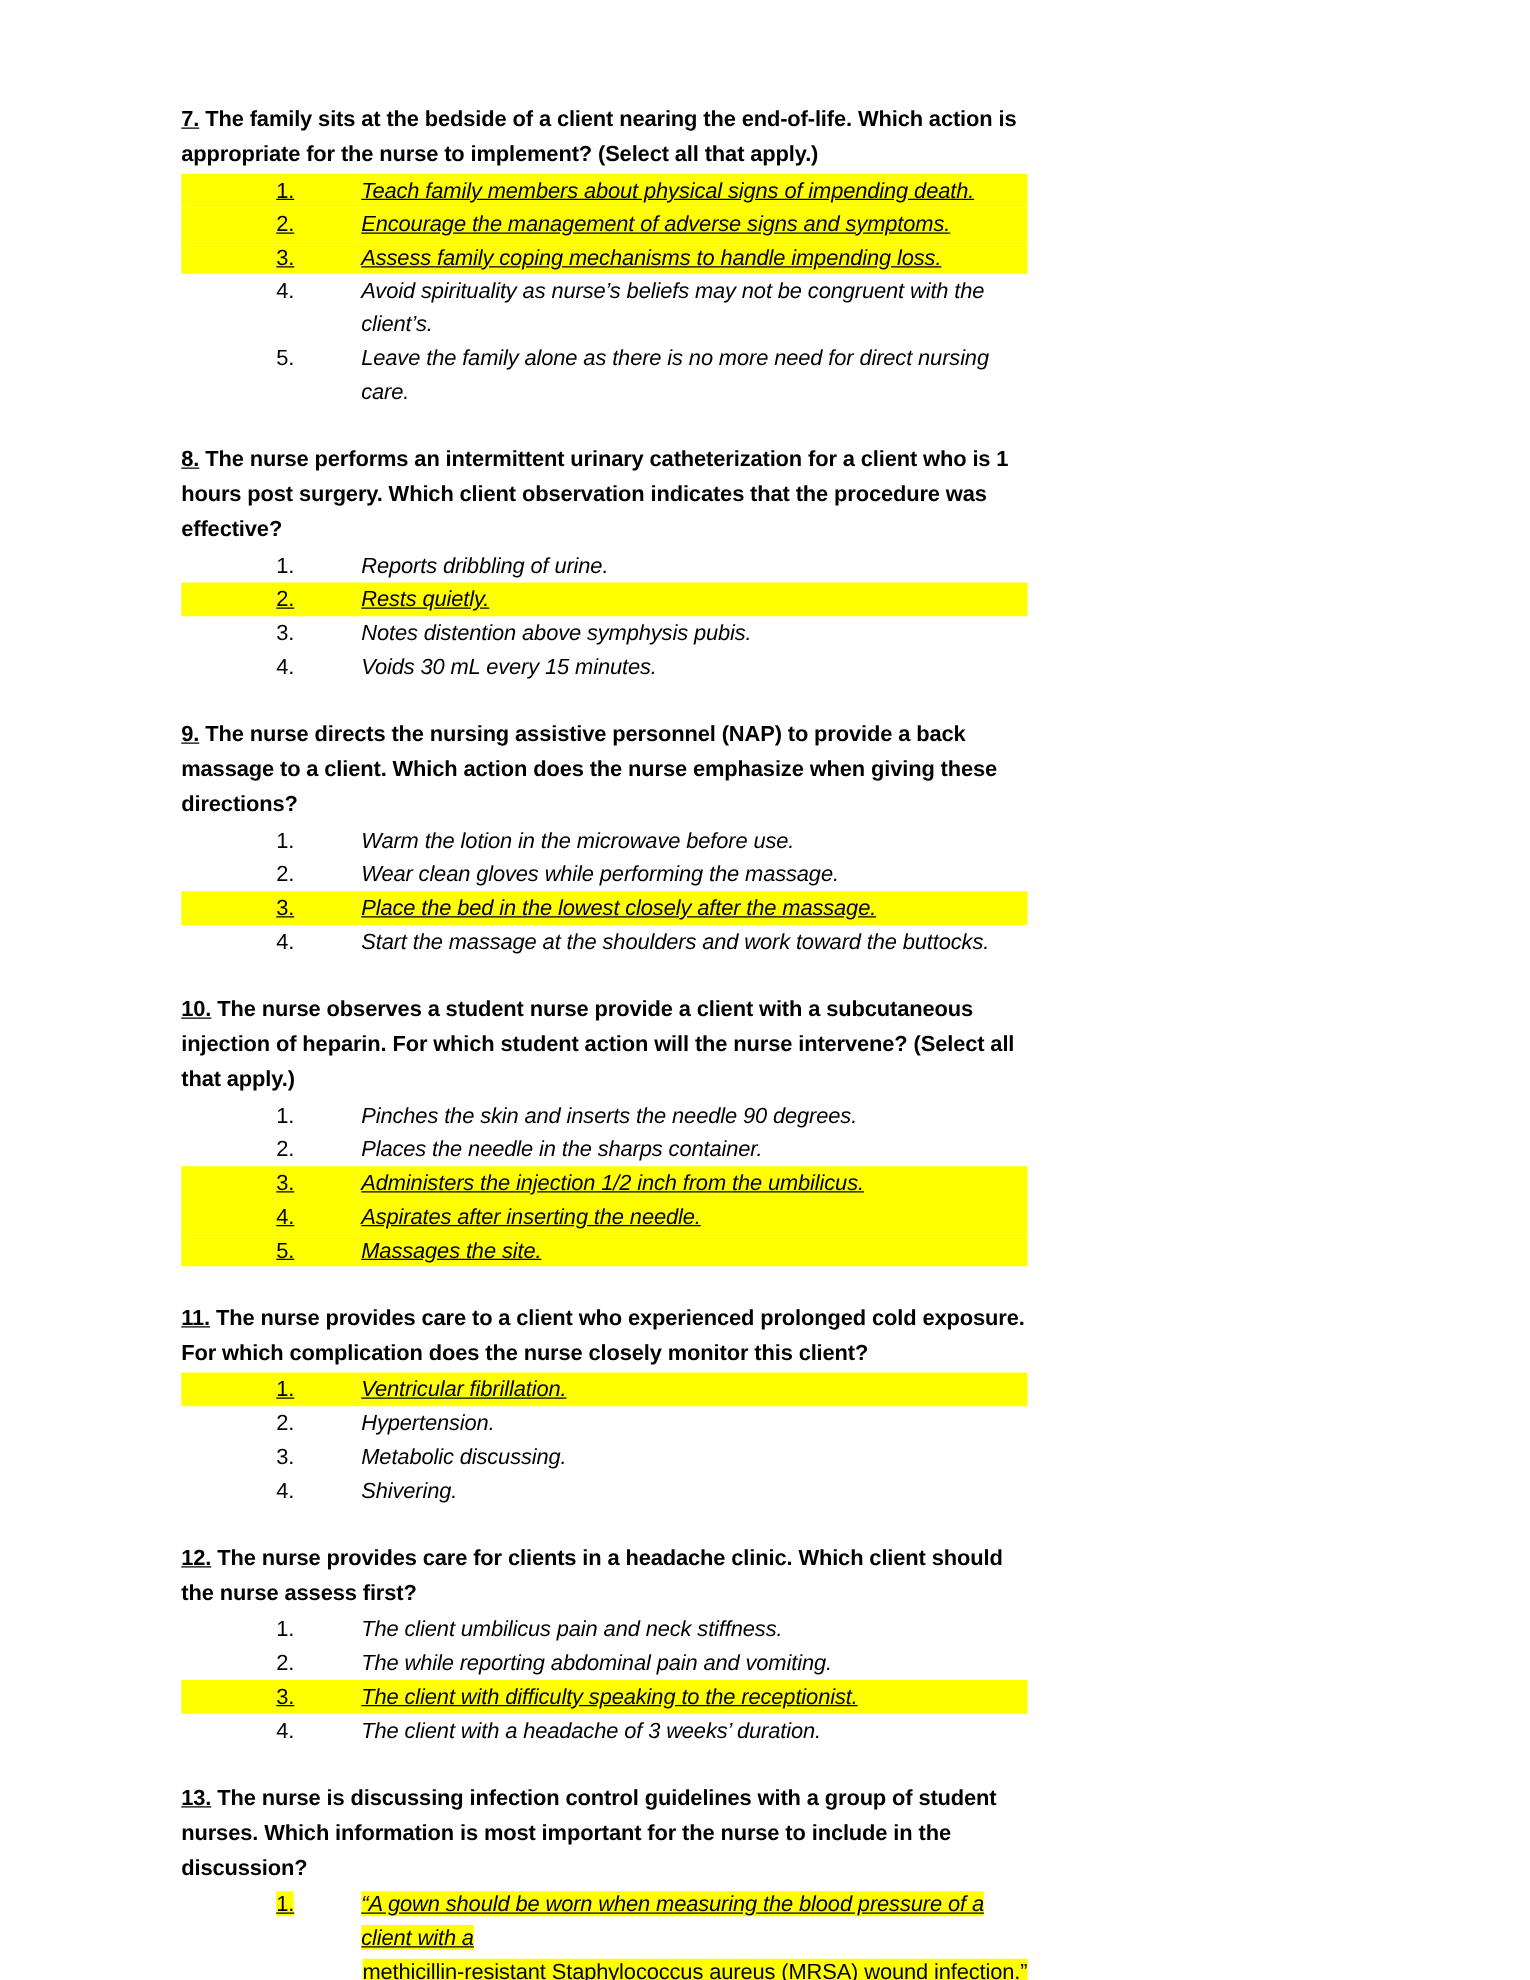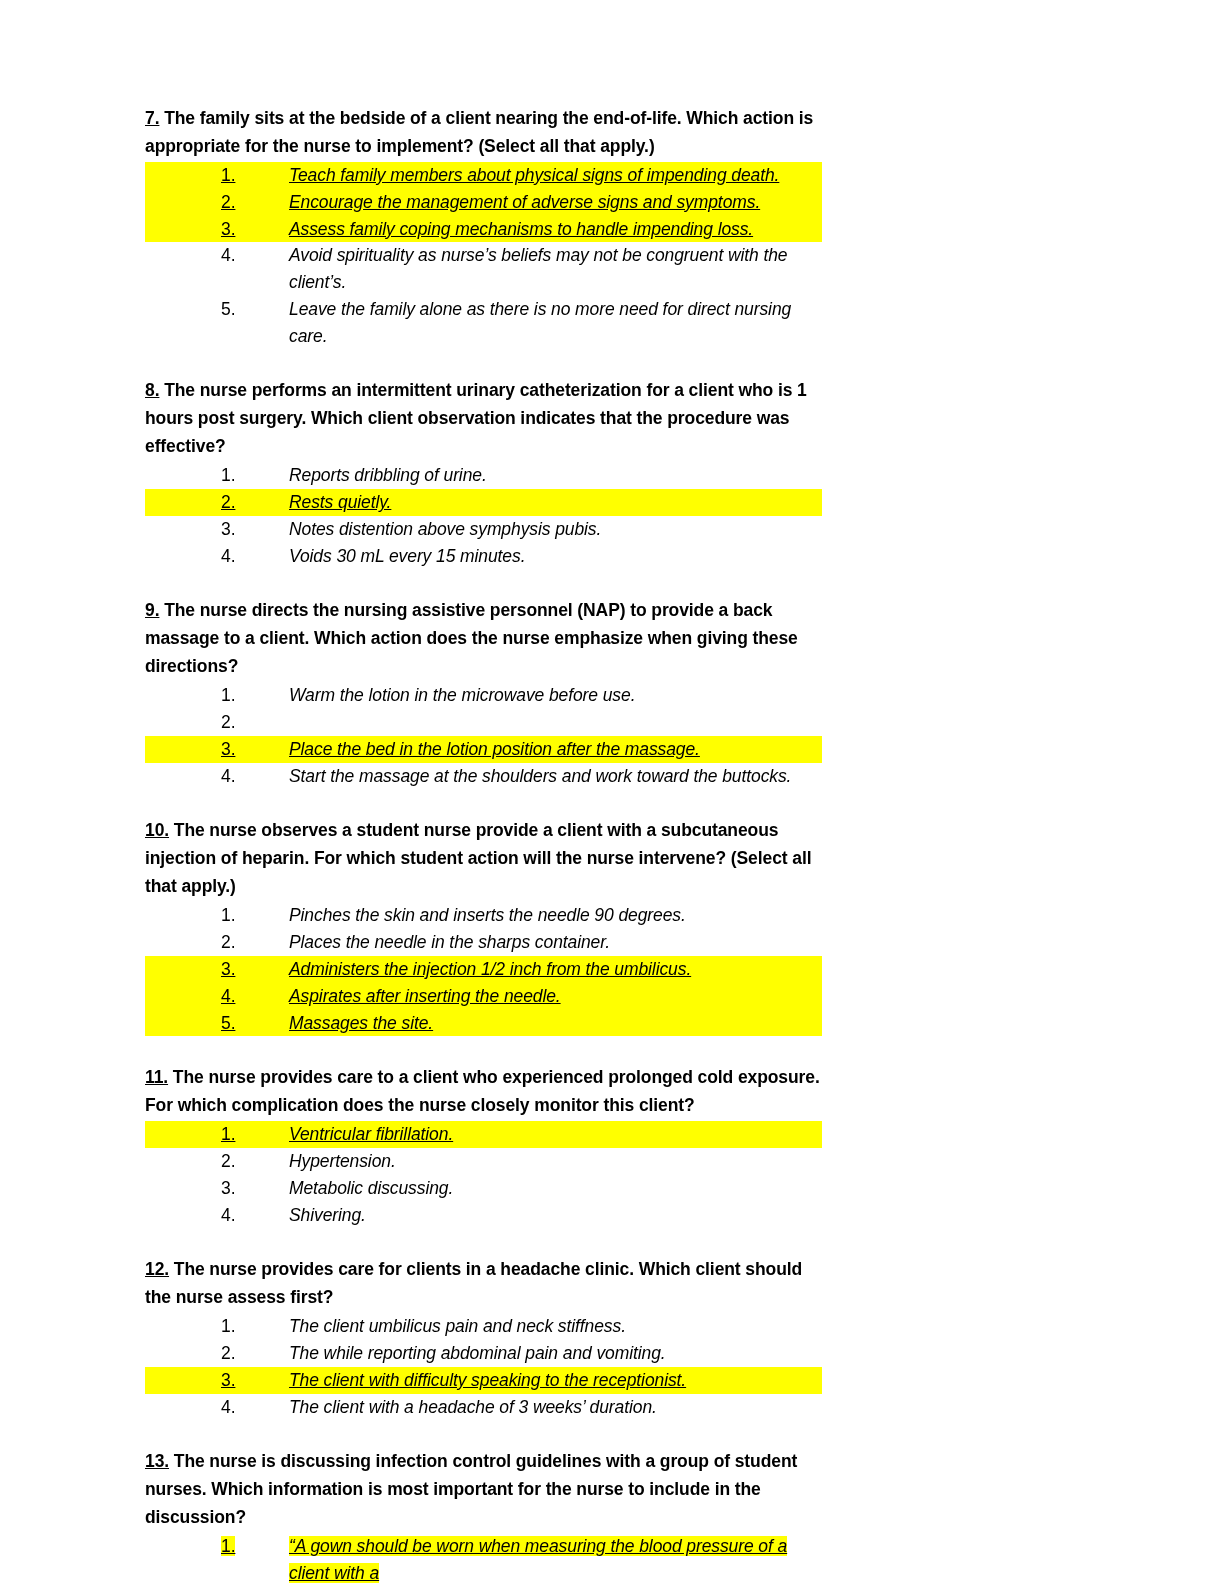--- a/index.html
+++ b/index.html
@@ -11,21 +11,21 @@
     width: 1224px;
     height: 1584px;
     font-family: "Liberation Sans", sans-serif;
     color: #000000;
     position: relative;
   }
   .page {
     box-sizing: border-box;
     width: 972px;
     height: 1584px;
-    padding: 104px 150px 0 145px;
+    padding: 81px 150px 0 145px;
   }
   .qblock {
     margin-bottom: 27px;
   }
   .qstem {
     font-size: 17.5px;
     font-weight: bold;
     line-height: 1.60;
     letter-spacing: -0.1px;
   }
@@ -137,24 +137,25 @@
 
   <div class="qblock">
     <div class="qstem"><span class="qnum">9.</span> <span>The nurse directs the nursing assistive personnel (NAP) to provide a back massage to a client. Which action does the nurse emphasize when giving these directions?</span></div>
     <div class="options">
       <div class="opt">
           <span class="opt-num">1.</span>
           <span class="opt-text">Warm the lotion in the microwave before use.</span>
         </div>
       <div class="opt">
           <span class="opt-num">2.</span>
-        </div>
-      <div class="opt hl">
-          <span class="opt-num">3.</span>
-          <span class="opt-text">Place the bed in the lotion position after the massage.</span>
+          <span class="opt-text">Wear clean gloves while performing the massage.</span>
+        </div>
+      <div class="opt hl">
+          <span class="opt-num">3.</span>
+          <span class="opt-text">Place the bed in the lowest closely after the massage.</span>
         </div>
       <div class="opt">
           <span class="opt-num">4.</span>
           <span class="opt-text">Start the massage at the shoulders and work toward the buttocks.</span>
         </div>
     </div>
   </div>
 
   <div class="qblock">
     <div class="qstem"><span class="qnum">10.</span> <span>The nurse observes a student nurse provide a client with a subcutaneous injection of heparin. For which student action will the nurse intervene? (Select all that apply.)</span></div>

